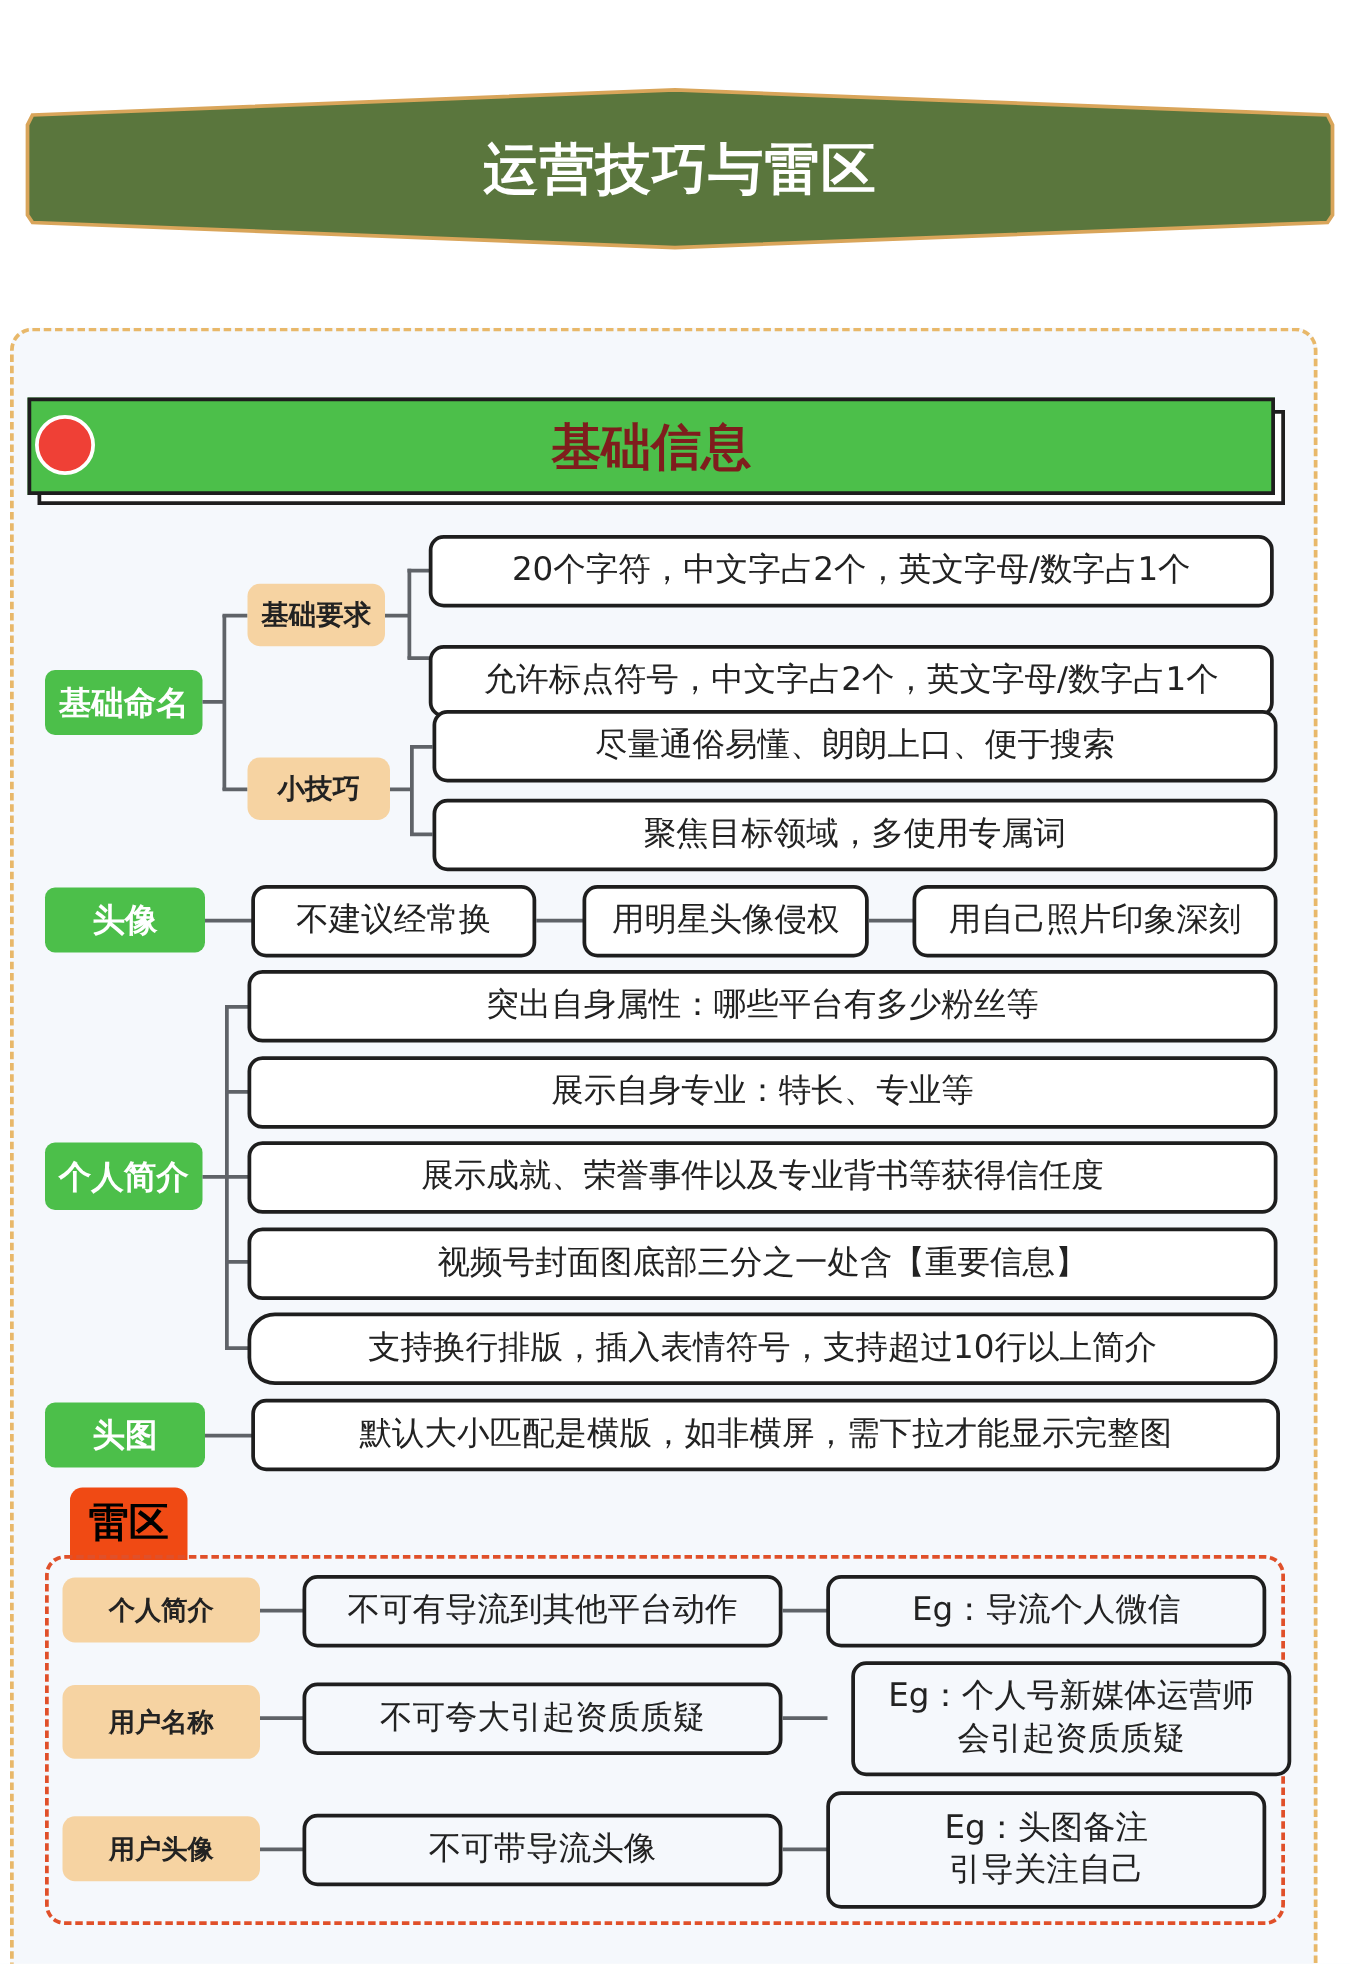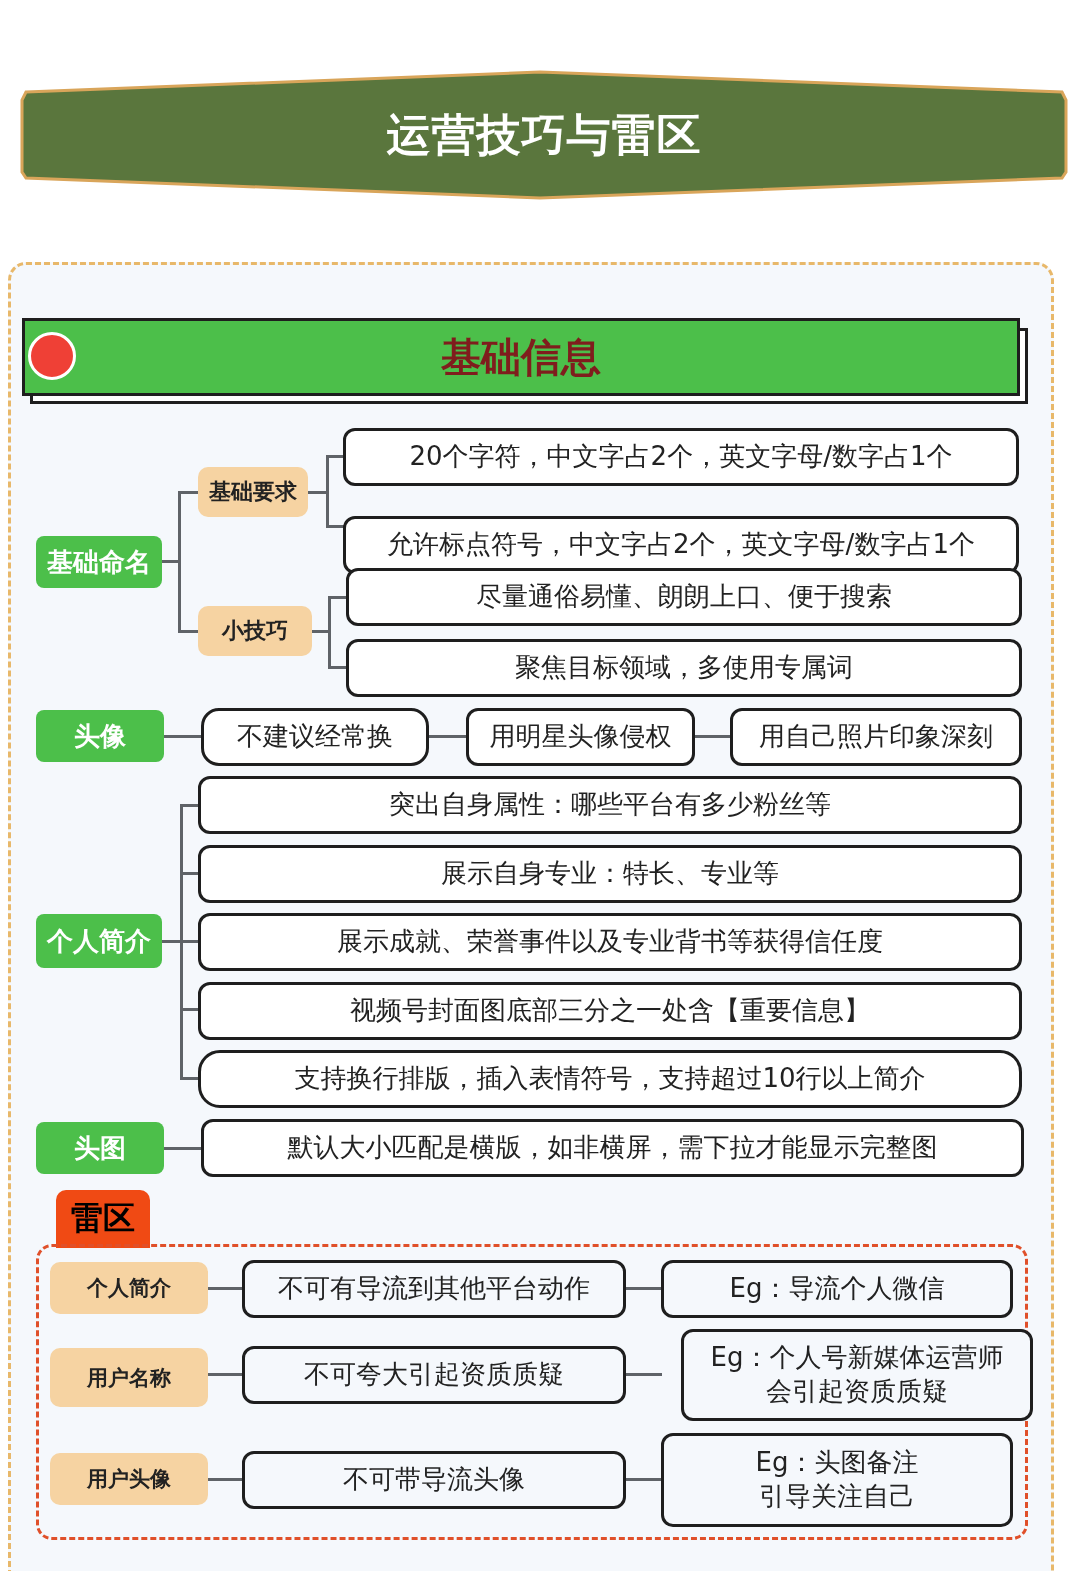--- a/index.html
+++ b/index.html
@@ -118,21 +118,21 @@
   <span>尽量通俗易懂、朗朗上口、便于搜索</span>
 </div>
 <div class="abs box" style="left:346px;top:639px;width:676px;height:58px;align-items:center;">
   <span>聚焦目标领域，多使用专属词</span>
 </div>
 
 <div class="abs node-green" style="left:36px;top:710px;width:128px;height:52px;">
   <span>头像</span>
 </div>
 <div class="abs line" style="left:164px;top:735px;width:38px;height:3px;"></div>
-<div class="abs box" style="left:201px;top:708px;width:228px;height:58px;border-radius:18px;">
+<div class="abs box" style="left:201px;top:708px;width:228px;height:58px;">
   <span>不建议经常换</span>
 </div>
 <div class="abs line" style="left:429px;top:735px;width:38px;height:3px;"></div>
 <div class="abs box" style="left:466px;top:708px;width:229px;height:58px;">
   <span>用明星头像侵权</span>
 </div>
 <div class="abs line" style="left:695px;top:735px;width:36px;height:3px;"></div>
 <div class="abs box" style="left:730px;top:708px;width:292px;height:58px;">
   <span>用自己照片印象深刻</span>
 </div>

